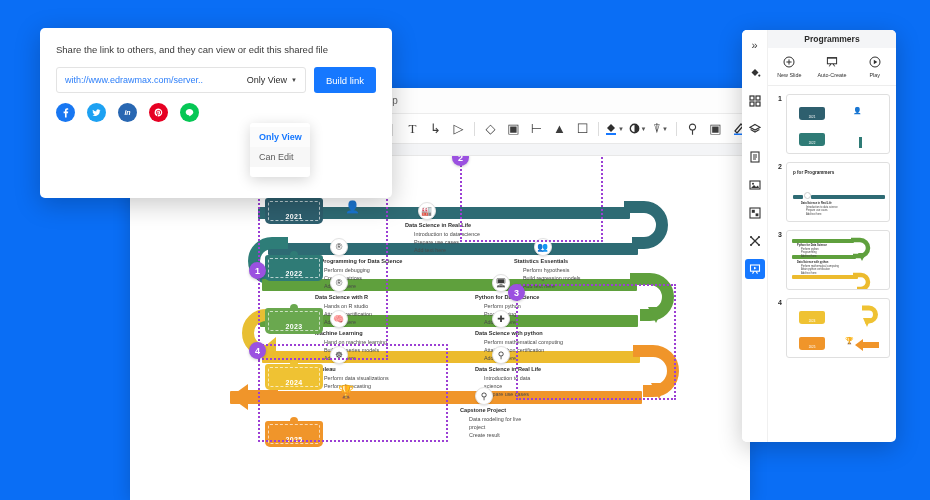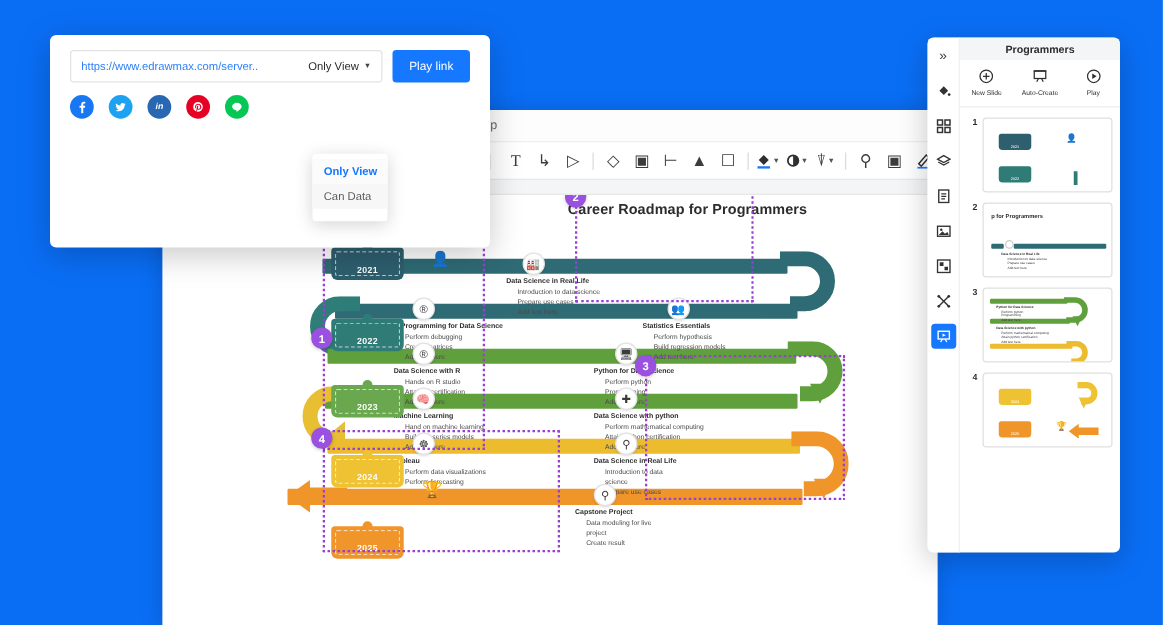--- a/index.html
+++ b/index.html
@@ -207,21 +207,20 @@
             <path d="M2 9 L8 2 L10 4 L4 11 Z" fill="none" stroke="#2f2f2f" stroke-width="1.2"></path>
             <rect x="1" y="11.5" width="10" height="1.5" fill="#1678ff"></rect>
           </svg>
       </div>
     </div>
 
     <div class="ruler"></div>
 
     <div class="canvas">
 
-      <div class="diagram-title">Career Roadmap for Programmers</div>
 
       <div class="bar" style="left:128px; top:51px; width:372px; background:#2e6b74;"></div>
       <svg style="position:absolute; left:494px; top:45px;" width="44" height="70" viewBox="0 0 44 70">
         <path d="M0 6 H20 A18 18 0 0 1 20 42 H8" fill="none" stroke="#2e6b74" stroke-width="12"></path>
       </svg>
 
       <div class="bar" style="left:138px; top:87px; width:370px; background:#2e6b74;"></div>
       <svg style="position:absolute; left:118px; top:81px;" width="40" height="62" viewBox="0 0 40 62">
         <path d="M40 6 H24 A18 18 0 0 0 24 42 H32" fill="none" stroke="#2e7d78" stroke-width="12"></path>
         <path d="M34 28 L34 48 L22 38 Z" fill="#2e7d78"></path>
@@ -366,30 +365,31 @@
       <div class="sel-badge" style="left:119px; top:186px;">
           <span>4</span>
         </div>
 
     </div>
   </div>
 
   <div class="blue-strip"></div>
 
   <div class="share-dialog">
+    <div class="sd-sub">Share the link to others, and they can view or edit this shared file</div>
 
     <div class="sd-row">
       <div class="url-field">
-        <div class="url-text">https://www.edrawmax.com/server..</div>
+        <div class="url-text">with://www.edrawmax.com/server..</div>
         <div class="perm-sel">
           <span>Only View</span>
           <span class="perm-caret">▼</span>
         </div>
       </div>
-      <div class="copy-btn">Play link</div>
+      <div class="copy-btn">Build link</div>
     </div>
 
 
     <div class="socials">
       <div class="soc" style="background:#1877F2;">
         <svg width="11" height="11" viewBox="0 0 11 11">
             <path d="M6.6 10.5V6.2h1.4l.2-1.6H6.6V3.6c0-.45.13-.76.78-.76h.83V1.4C8.06 1.37 7.57 1.33 7 1.33c-1.2 0-2.02.73-2.02 2.08v1.19H3.6v1.6h1.38v4.3z" fill="#fff"></path>
           </svg>
       </div>
       <div class="soc" style="background:#1DA1F2;">
@@ -405,21 +405,21 @@
       </div>
       <div class="soc" style="background:#06C755;">
         <svg width="11" height="11" viewBox="0 0 11 11">
             <path d="M5.5 2.1c-2.1 0-3.8 1.38-3.8 3.08 0 1.52 1.35 2.8 3.18 3.04.12.03.29.08.33.19.04.1.02.26.01.36l-.05.32c-.02.1-.08.38.33.21.41-.17 2.2-1.3 3-2.22.55-.61.81-1.23.81-1.9 0-1.7-1.71-3.08-3.81-3.08z" fill="#fff"></path>
           </svg>
       </div>
     </div>
 
     <div class="dropdown">
       <div class="dd-item active">Only View</div>
-      <div class="dd-item plain">Can Data</div>
+      <div class="dd-item plain">Can Edit</div>
     </div>
   </div>
 
   <div class="pres-panel">
 
     <div class="rail">
       <div class="rail-ico">»</div>
       <div class="rail-ico">
         <svg width="12" height="12" viewBox="0 0 12 12">
             <path d="M2.5 5.5 L6 2 L9.5 5.5 L6 9 Z" fill="#333"></path>

